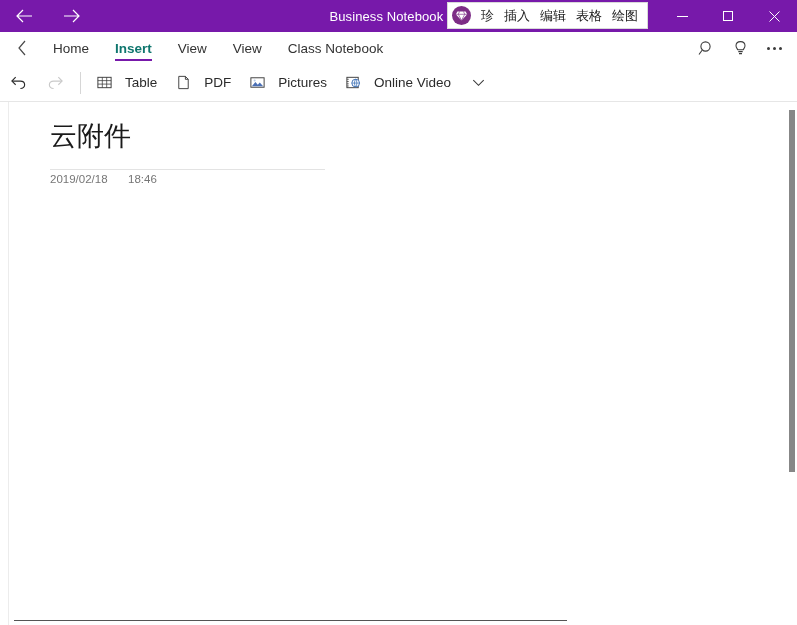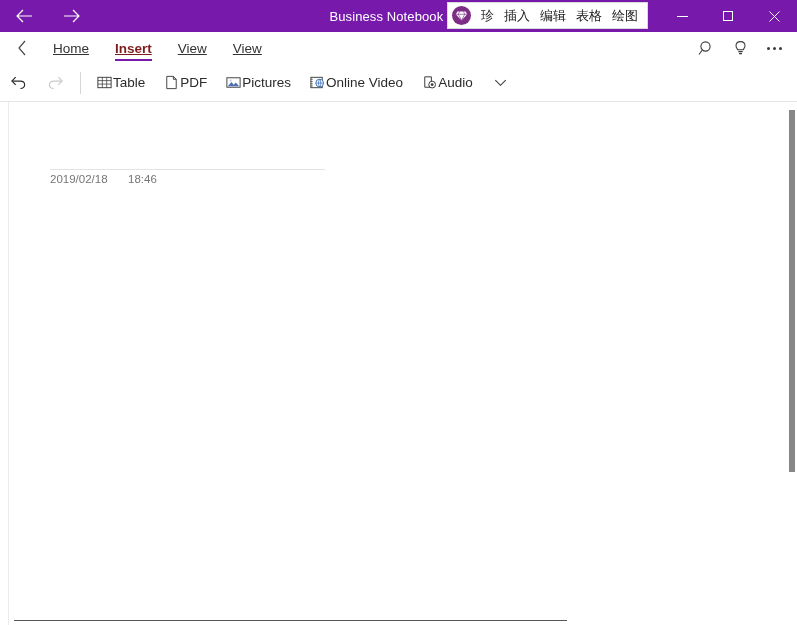--- a/index.html
+++ b/index.html
@@ -61,23 +61,23 @@
   .ribbon-tabs {
     position: absolute; top: 32px; left: 0; width: 797px; height: 32px;
     background: #ffffff; display: flex; align-items: center;
   }
   .ribbon-back {
     width: 36px; height: 32px; display: flex; align-items: center; justify-content: center;
     color: #4a4a4a; margin-left: 4px;
   }
   .tab {
     position: relative; height: 32px; display: flex; align-items: center;
-    padding: 0 13px; font-size: 13.5px; color: #333333; white-space: nowrap; text-decoration: underline;
-  }
-  .tab.active { color: #7f1d1d; font-weight: bold; }
+    padding: 0 13px; font-size: 13.5px; color: #333333; white-space: nowrap;
+  }
+  .tab.active { color: #0f766e; font-weight: bold; }
   .tab.active::after {
     content: ""; position: absolute; left: 13px; right: 13px; bottom: 3px;
     height: 2px; background: #7719aa;
   }
   .tabs-right {
     position: absolute; right: 6px; top: 0; height: 32px; display: flex; align-items: center;
   }
   .ibtn {
     width: 34px; height: 32px; display: flex; align-items: center; justify-content: center;
     color: #3b3b3b;
@@ -85,21 +85,21 @@
   .dots { display: flex; gap: 3px; align-items: center; }
   .dots i { width: 3px; height: 3px; background: #3b3b3b; border-radius: 50%; display: block; }
 
   
   .toolbar {
     position: absolute; top: 64px; left: 0; width: 797px; height: 38px;
     background: #ffffff; display: flex; align-items: center;
     border-bottom: 1px solid #e6e6e6;
   }
   .tb-item {
-    height: 38px; display: flex; align-items: center; gap: 0;
+    height: 38px; display: flex; align-items: center; gap: 12px;
     padding: 0 9px; font-size: 13.5px; color: #2b2b2b; white-space: nowrap;
   }
   .tb-item.icon-only { padding: 0 10px; }
   .tb-item.disabled { color: #c2c2c2; }
   .tb-sep { width: 1px; height: 22px; background: #d6d6d6; margin: 0 6px; }
   .tb-icon { width: 17px; height: 17px; display: block; flex: 0 0 auto; }
 
   
   .canvas {
     position: absolute; top: 102px; left: 0; width: 797px; height: 523px;
@@ -186,20 +186,21 @@
   <div class="ribbon-tabs">
     <div class="ribbon-back">
       <svg width="10" height="16" viewBox="0 0 10 16" aria-hidden="true">
         <path d="M8 1 L2 8 L8 15" stroke="#4a4a4a" stroke-width="1.2" fill="none"></path>
       </svg>
     </div>
     <div class="tab">Home</div>
     <div class="tab active">Insert</div>
     <div class="tab">View</div>
     <div class="tab">View</div>
+    <div class="tab">Class Notebook</div>
 
     <div class="tabs-right">
       <div class="ibtn">
         <svg width="17" height="17" viewBox="0 0 17 17" aria-hidden="true">
           <circle cx="7.5" cy="6.5" r="4.6" stroke="#3b3b3b" stroke-width="1.1" fill="none"></circle>
           <path d="M4.1 10.2 L1 14.5" stroke="#3b3b3b" stroke-width="1.1"></path>
         </svg>
       </div>
       <div class="ibtn">
         <svg width="17" height="17" viewBox="0 0 17 17" aria-hidden="true">
@@ -265,39 +266,32 @@
       <svg class="tb-icon" viewBox="0 0 18 18" aria-hidden="true">
         <rect x="2" y="3.5" width="12" height="11" stroke="#3b3b3b" stroke-width="1" fill="none"></rect>
         <path d="M2 5.6 H4 M2 8 H4 M2 10.4 H4 M2 12.7 H4" stroke="#3b3b3b" stroke-width="0.8"></path>
         <circle cx="11.3" cy="9.6" r="4.1" fill="#ffffff" stroke="#3b6fb5" stroke-width="1"></circle>
         <path d="M7.2 9.6 H15.4 M11.3 5.5 C9.6 7.6 9.6 11.6 11.3 13.7 M11.3 5.5 C13 7.6 13 11.6 11.3 13.7" stroke="#3b6fb5" stroke-width="0.8" fill="none"></path>
       </svg>
       <span>Online Video</span>
     </div>
 
 
-    <div class="tb-item">
-      <svg class="tb-icon" viewBox="0 0 18 18" aria-hidden="true">
-        <path d="M4 3 H11 V9.5 M4 3 V14 H11" stroke="#3b3b3b" stroke-width="1.05" fill="none"></path>
-        <circle cx="11.8" cy="11.2" r="3.6" stroke="#3b3b3b" stroke-width="1.05" fill="#ffffff"></circle>
-        <circle cx="11.8" cy="11.2" r="1.5" fill="#3b3b3b"></circle>
-      </svg>
-      <span>Audio</span>
-    </div>
 
     <div class="tb-item icon-only">
       <svg class="tb-icon" viewBox="0 0 18 18" aria-hidden="true">
         <path d="M3.5 6.5 L9 12 L14.5 6.5" stroke="#3b3b3b" stroke-width="1.15" fill="none"></path>
       </svg>
     </div>
   </div>
 
   <div class="canvas">
     <div class="left-rule"></div>
 
+    <div class="page-title">云附件</div>
     <div class="title-rule"></div>
 
     <div class="meta-row">
       <span class="meta-date">2019/02/18</span>
       <span class="meta-time">18:46</span>
     </div>
 
     <div class="bottom-rule"></div>
   </div>
 

